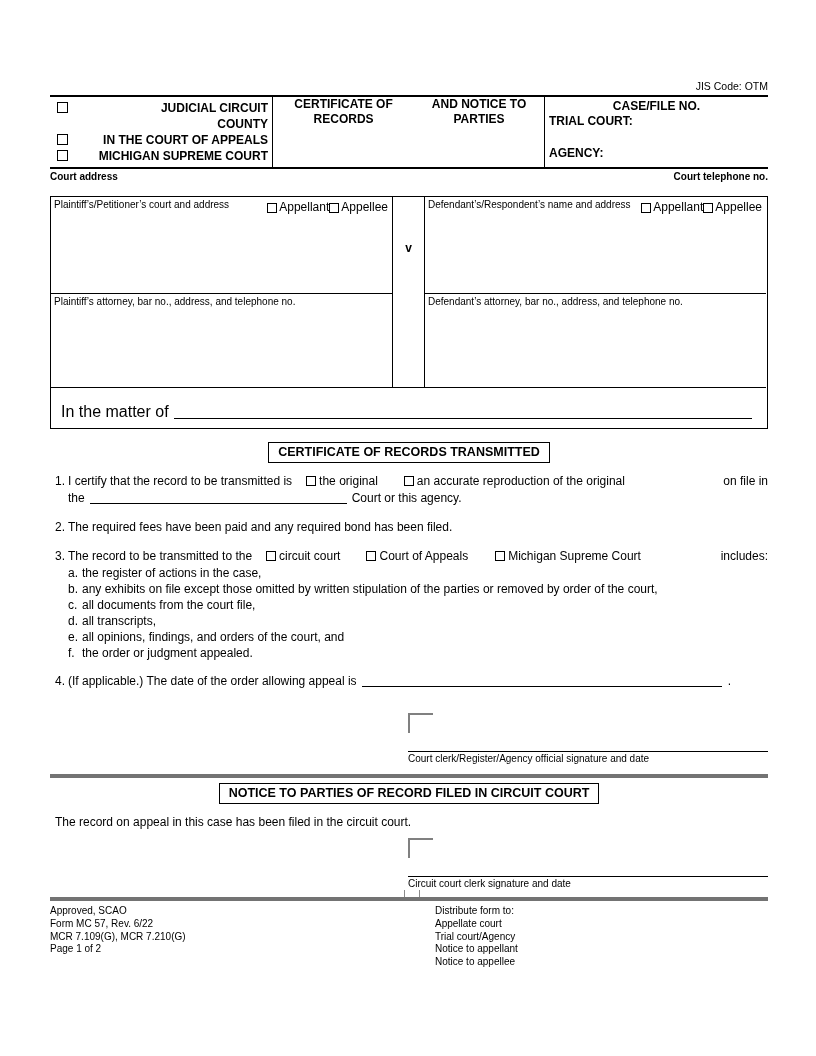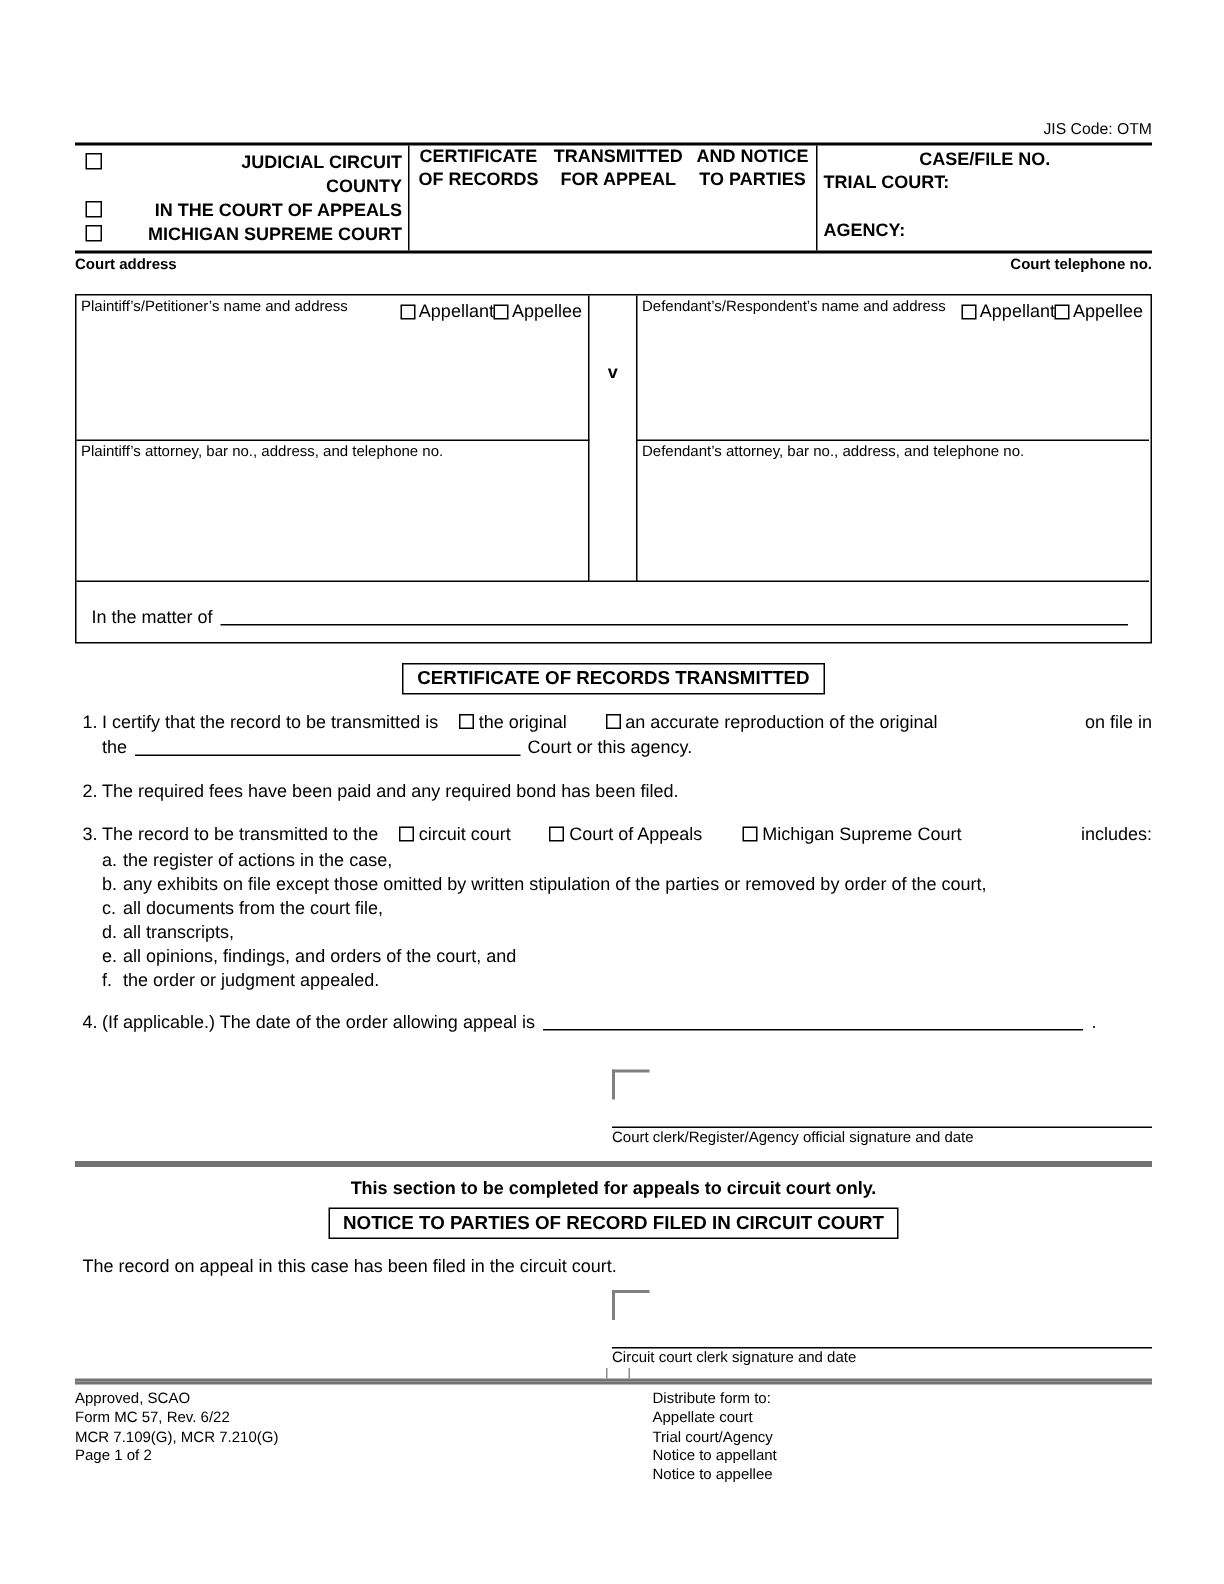--- a/index.html
+++ b/index.html
@@ -61,21 +61,21 @@
   .pcell { position: relative; font-size: 10px; padding: 2px 3px; }
   .p-name-l { border-right: 1.5px solid #000; border-bottom: 1.5px solid #000; }
   .p-name-r { border-left: 1.5px solid #000; border-bottom: 1.5px solid #000; }
   .p-atty-l { border-right: 1.5px solid #000; border-bottom: 1.5px solid #000; }
   .p-gap-atty { border-bottom: 1.5px solid #000; }
   .p-atty-r { border-left: 1.5px solid #000; border-bottom: 1.5px solid #000; }
   .ap-block { position: absolute; top: 2px; right: 4px; display: flex; flex-direction: row; }
   .ap-row { display: flex; align-items: center; gap: 2px; font-size: 12px; height: 15px; }
   .p-gap-name { display: flex; justify-content: center; }
   .vs { font-weight: bold; font-size: 12px; margin-top: 44px; }
-  .matter { grid-column: 1 / -1; display: flex; align-items: baseline; font-size: 12px; padding: 15px 14px 0 10px; }
+  .matter { grid-column: 1 / -1; display: flex; align-items: baseline; font-size: 16px; padding: 15px 14px 0 10px; }
   .matter .blank { flex: 1; margin-left: 5px; }
 
   
   .boxed-head-wrap { text-align: center; margin-top: 13px; }
   .boxed-head {
     display: inline-block; border: 1.5px solid #000;
     font-weight: bold; font-size: 12.5px; padding: 2px 9px 3px;
   }
   .item { display: flex; align-items: baseline; padding-left: 5px; line-height: 17px; }
   .num { width: 13px; flex: none; }
@@ -138,38 +138,37 @@
           <span class="cb-lg"></span>
           <span>IN THE COURT OF APPEALS</span>
         </div>
         <div class="hl-row">
           <span class="cb-lg"></span>
           <span>MICHIGAN SUPREME COURT</span>
         </div>
       </div>
       <div class="hdr-mid">
         <div>CERTIFICATE OF RECORDS</div>
-        <div>TRANSMITTED FOR APPEAL</div>
         <div>AND NOTICE TO PARTIES</div>
       </div>
       <div class="hdr-right">
         <div class="hdr-case">CASE/FILE NO.</div>
         <div class="hdr-trial">TRIAL COURT:</div>
         <div class="hdr-agency">AGENCY:</div>
       </div>
     </div>
 
     <div class="addr-row">
       <span>Court address</span>
       <span>Court telephone no.</span>
     </div>
 
     <div class="party">
       <div class="pcell p-name-l">
-        <span>Plaintiff’s/Petitioner’s name and address</span>
+        <span>Plaintiff’s/Petitioner’s court and address</span>
         <div class="ap-block">
           <div class="ap-row">
             <span class="cb"></span>
             <span>Appellant</span>
           </div>
           <div class="ap-row">
             <span class="cb"></span>
             <span>Appellee</span>
           </div>
         </div>
@@ -284,21 +283,20 @@
 
     <div class="sig-block sig1">
       <div class="bracket"></div>
       <div class="sig-space"></div>
       <div class="sig-line"></div>
       <div class="sig-label">Court clerk/Register/Agency official signature and date</div>
     </div>
 
     <div class="dbl-rule rule1"></div>
 
-    <div class="notice-intro">This section to be completed for appeals to circuit court only.</div>
     <div class="notice-box-wrap">
       <span class="boxed-head">NOTICE TO PARTIES OF RECORD FILED IN CIRCUIT COURT</span>
     </div>
     <div class="notice-body">The record on appeal in this case has been filed in the circuit court.</div>
 
     <div class="sig-block sig2">
       <div class="bracket"></div>
       <div class="sig-space"></div>
       <div class="sig-line"></div>
       <div class="sig-label">Circuit court clerk signature and date</div>

